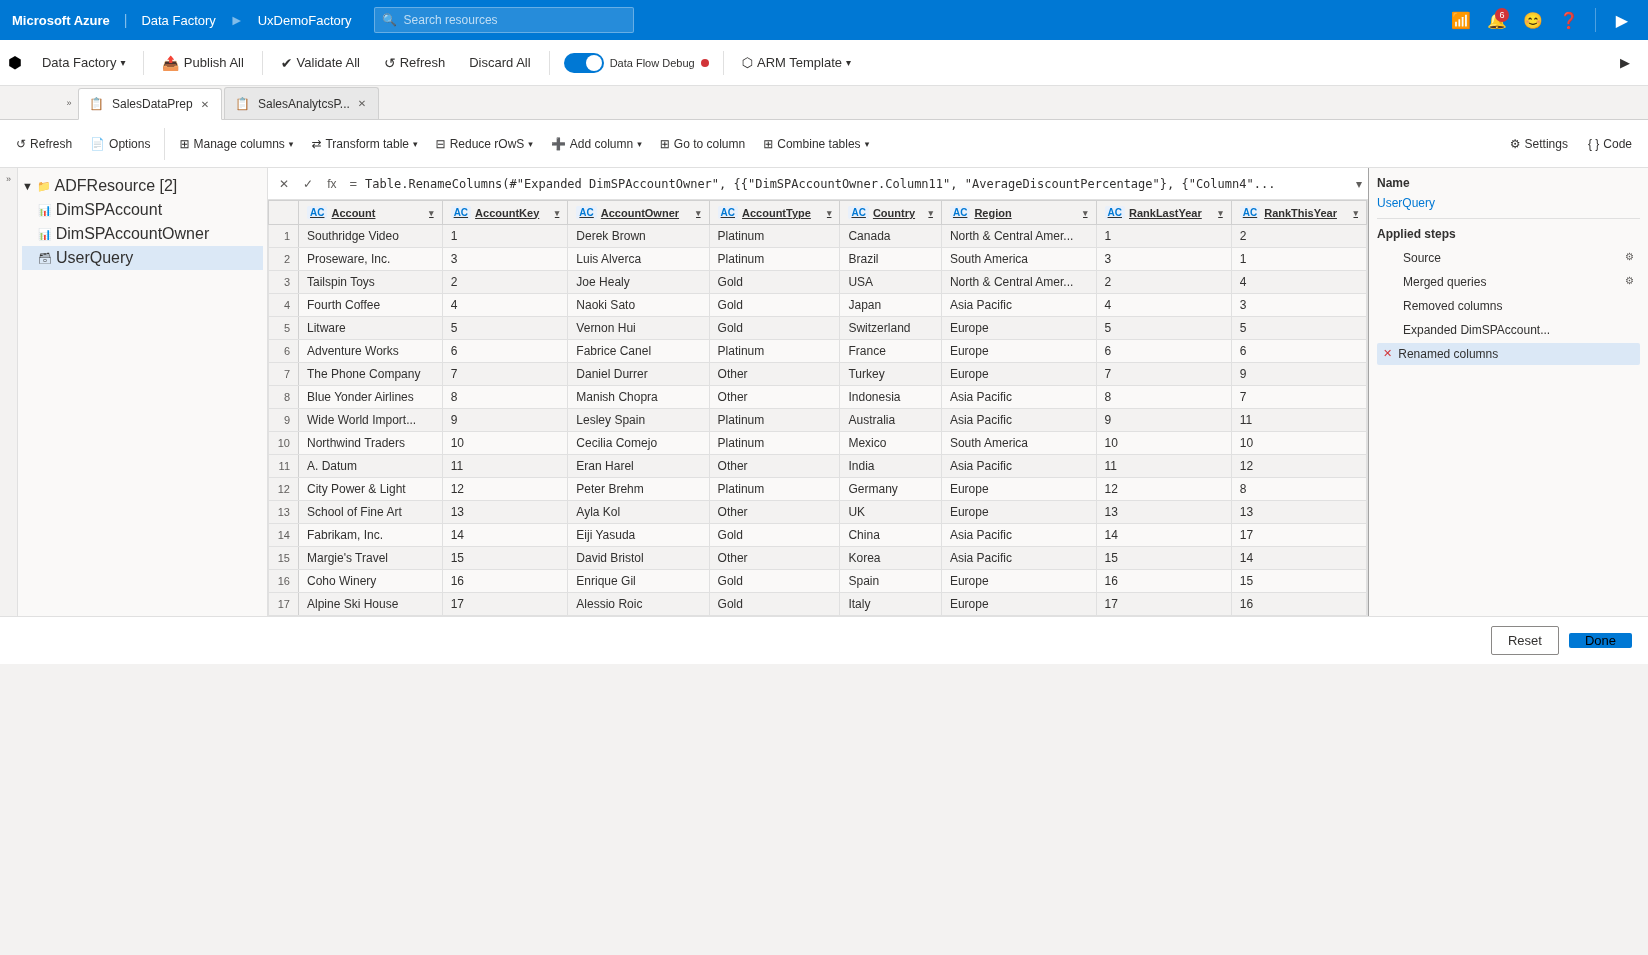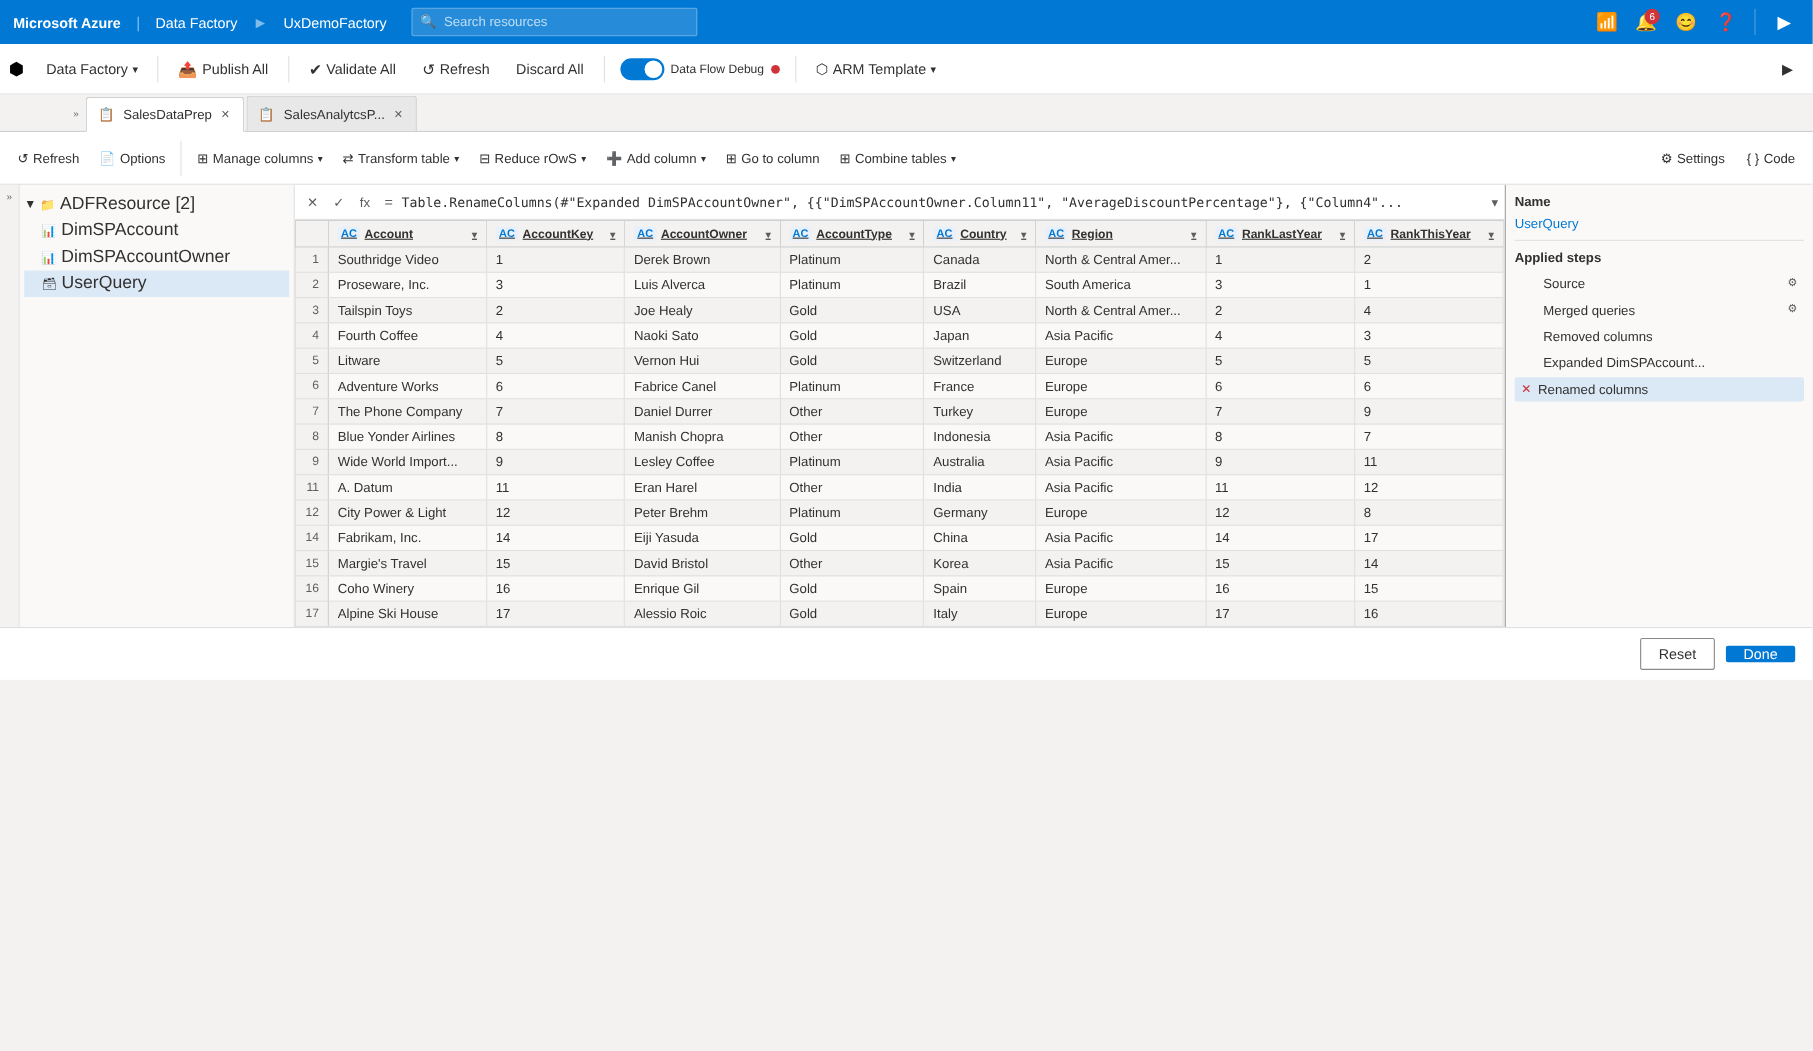--- a/index.html
+++ b/index.html
@@ -248,21 +248,21 @@
       background: #fff;
       font-size: 13px;
       color: #323130;
       cursor: pointer;
       border-radius: 2px;
     }
     .btn-done {
       padding: 0 16px;
       border: none;
       background: #0078d4;
-      color: #ffffff;
+      color: #000000;
       font-size: 13px;
       cursor: pointer;
       border-radius: 2px;
     }
 
     
     .ribbon {
       background: #fff;
       height: 48px;
       border-bottom: 1px solid #e0e0e0;
@@ -625,26 +625,37 @@
               <td>Other</td>
               <td>Indonesia</td>
               <td>Asia Pacific</td>
               <td>8</td>
               <td>7</td>
             </tr>
             <tr>
               <td class="row-num">9</td>
               <td>Wide World Import...</td>
               <td>9</td>
-              <td>Lesley Coffee</td>
+              <td>Lesley Spain</td>
               <td>Platinum</td>
               <td>Australia</td>
               <td>Asia Pacific</td>
               <td>9</td>
               <td>11</td>
+            </tr>
+            <tr>
+              <td class="row-num">10</td>
+              <td>Northwind Traders</td>
+              <td>10</td>
+              <td>Cecilia Comejo</td>
+              <td>Platinum</td>
+              <td>Mexico</td>
+              <td>South America</td>
+              <td>10</td>
+              <td>10</td>
             </tr>
             <tr>
               <td class="row-num">11</td>
               <td>A. Datum</td>
               <td>11</td>
               <td>Eran Harel</td>
               <td>Other</td>
               <td>India</td>
               <td>Asia Pacific</td>
               <td>11</td>
@@ -653,20 +664,31 @@
             <tr>
               <td class="row-num">12</td>
               <td>City Power &amp; Light</td>
               <td>12</td>
               <td>Peter Brehm</td>
               <td>Platinum</td>
               <td>Germany</td>
               <td>Europe</td>
               <td>12</td>
               <td>8</td>
+            </tr>
+            <tr>
+              <td class="row-num">13</td>
+              <td>School of Fine Art</td>
+              <td>13</td>
+              <td>Ayla Kol</td>
+              <td>Other</td>
+              <td>UK</td>
+              <td>Europe</td>
+              <td>13</td>
+              <td>13</td>
             </tr>
             <tr>
               <td class="row-num">14</td>
               <td>Fabrikam, Inc.</td>
               <td>14</td>
               <td>Eiji Yasuda</td>
               <td>Gold</td>
               <td>China</td>
               <td>Asia Pacific</td>
               <td>14</td>

